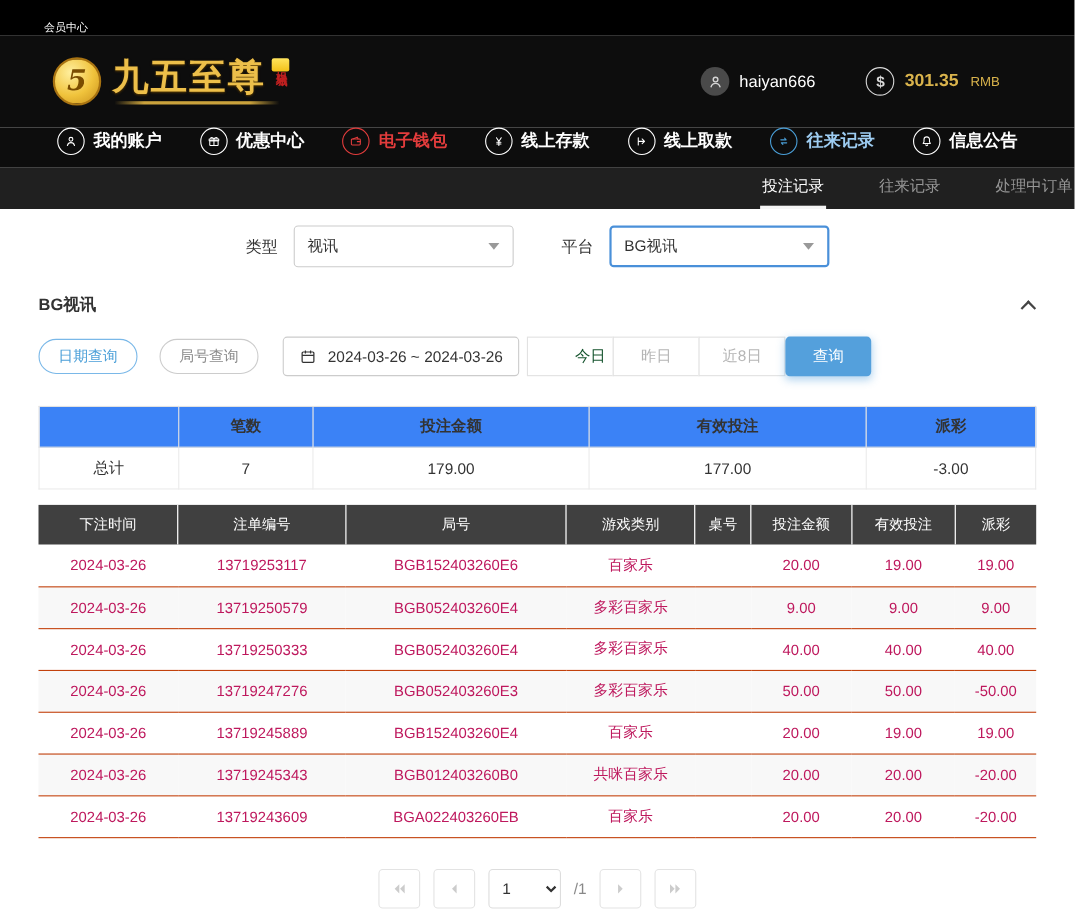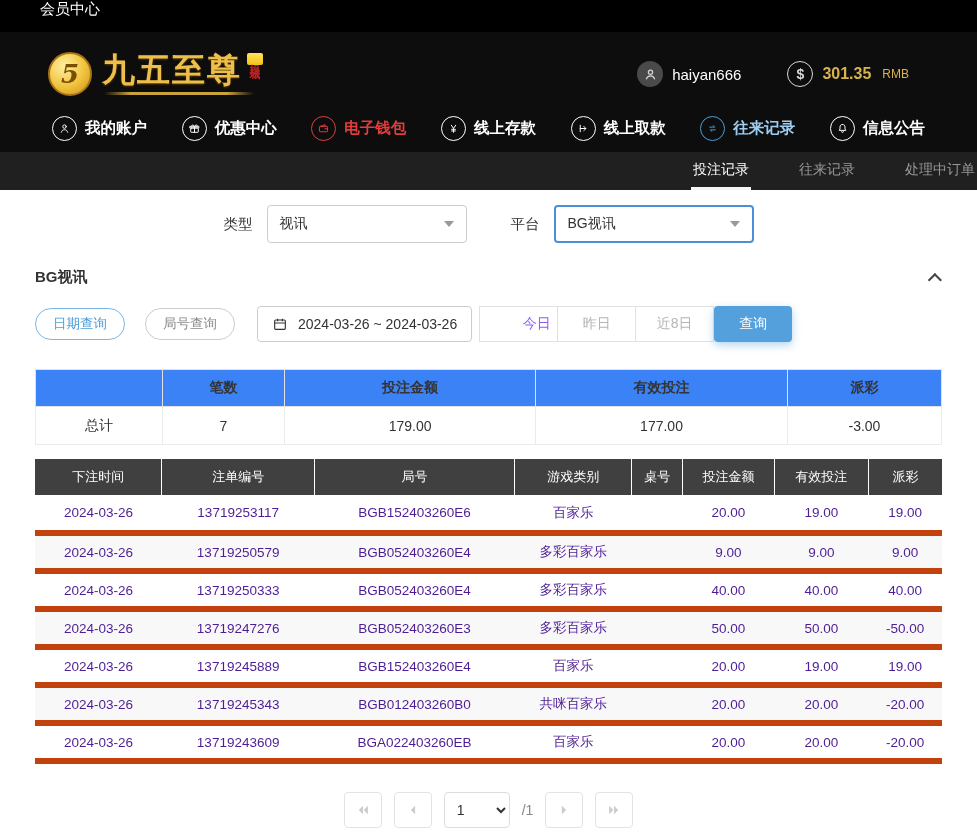--- a/index.html
+++ b/index.html
@@ -1,21 +1,21 @@
 <!DOCTYPE html>
 <html><head>
 <meta charset="utf-8">
 <style>
   * { margin:0; padding:0; box-sizing:border-box; }
   html,body { width:977px; height:837px; background:#fff; overflow:hidden;
     font-family:"Liberation Sans","DejaVu Sans",sans-serif; }
 
   
-  .topbar { height:32px; background:#000; color:#fff; font-size:15px;
-    display:flex; align-items:flex-start; justify-content:space-between; padding:0 70px 0 40px; }
+  .topbar { height:32px; background:#000; color:#fff; font-size:10px;
+    display:flex; align-items:flex-end; justify-content:space-between; padding:0 70px 0 40px; }
   .topbar-right { display:flex; align-items:center; gap:26px; }
   .topbar a { color:#fff; text-decoration:underline; cursor:pointer; }
 
   
   .header { height:84px; background:#0d0d0d; display:flex; align-items:center;
     justify-content:space-between; padding:0 68px 0 48px; }
   .logo { display:flex; align-items:center; gap:10px; cursor:pointer; }
   .logo-coin { width:44px; height:44px; border-radius:50%;
     background:radial-gradient(circle at 35% 30%, #ffef9e, #f0c33c 55%, #c9901c);
     border:2px solid #a87312; color:#7a4d00; font:italic bold 26px "DejaVu Serif",serif;
@@ -77,38 +77,38 @@
   .pill { height:32px; padding:0 17px; border-radius:16px; background:#fff; font-size:13.5px;
     cursor:pointer; }
   .pill.blue { border:1px solid #7ab8e8; color:#4a9fd8; }
   .pill.gray { border:1px solid #ccc; color:#8a8a8a; margin-left:20px; }
   .datebox { margin-left:22px; height:36px; border:1px solid #ccc; border-radius:4px;
     display:flex; align-items:center; gap:10px; padding:0 14px; font-size:14px; color:#333; cursor:pointer; }
   .datebox svg { stroke:#333; fill:none; stroke-width:1.7; }
   .seg { display:flex; margin-left:8px; }
   .seg button { width:79px; height:36px; background:#fff; border:1px solid #e2e2e2; margin-left:-1px;
     font-size:14px; color:#b5b5b5; cursor:pointer; font-family:inherit; }
-  .seg button.sel { color:#8b5cf6;padding-left:36px; }
+  .seg button.sel { color:#14532d;padding-left:36px; }
   .search-btn { margin-left:0; width:78px; height:36px; background:#54a0dc; color:#fff;
     border:none; border-radius:4px; font-size:14px; cursor:pointer; font-family:inherit;
     box-shadow:0 3px 8px rgba(84,160,220,.45); }
 
   
   table { border-collapse:collapse; width:100%; }
   .summary-table { margin-top:27px; font-size:14px; }
   .summary-table th { background:#3b82f6; height:37px; font-weight:bold; color:#333;
     border:1px solid #e2e2e2; text-align:center; }
   .summary-table td { background:#fff; height:38px; border:1px solid #ebebeb; text-align:center; color:#333; }
 
   
   .bet-table { margin-top:14px; font-size:13.5px; }
   .bet-table th { background:#404040; color:#fff; height:36px; font-weight:normal; font-size:13px;
     border-right:1px solid #fff; text-align:center; }
   .bet-table th:last-child { border-right:none; }
-  .bet-table td { height:38px; text-align:center; color:#4c1d95; border-bottom:6px solid #c2410c; }
+  .bet-table td { height:38px; text-align:center; color:#be185d; border-bottom:1px solid #c2410c; }
   .bet-table tbody tr:nth-child(even) td { background:#f8f8f8; }
   .neg { color:#ee5a6a; }
 
   
   .pagination { margin-top:28px; display:flex; align-items:center; justify-content:center; gap:12px; }
   .pg-btn { width:38px; height:36px; border:1px solid #e3e3e3; border-radius:4px; background:#fff;
     display:flex; align-items:center; justify-content:center; cursor:pointer; }
   .pg-btn svg { fill:#cccccc; }
   .pg-select { width:66px; height:36px; border:1px solid #ddd; border-radius:4px; font-size:14px;
     color:#333; padding-left:8px; background:#fff; font-family:inherit; cursor:pointer; }

